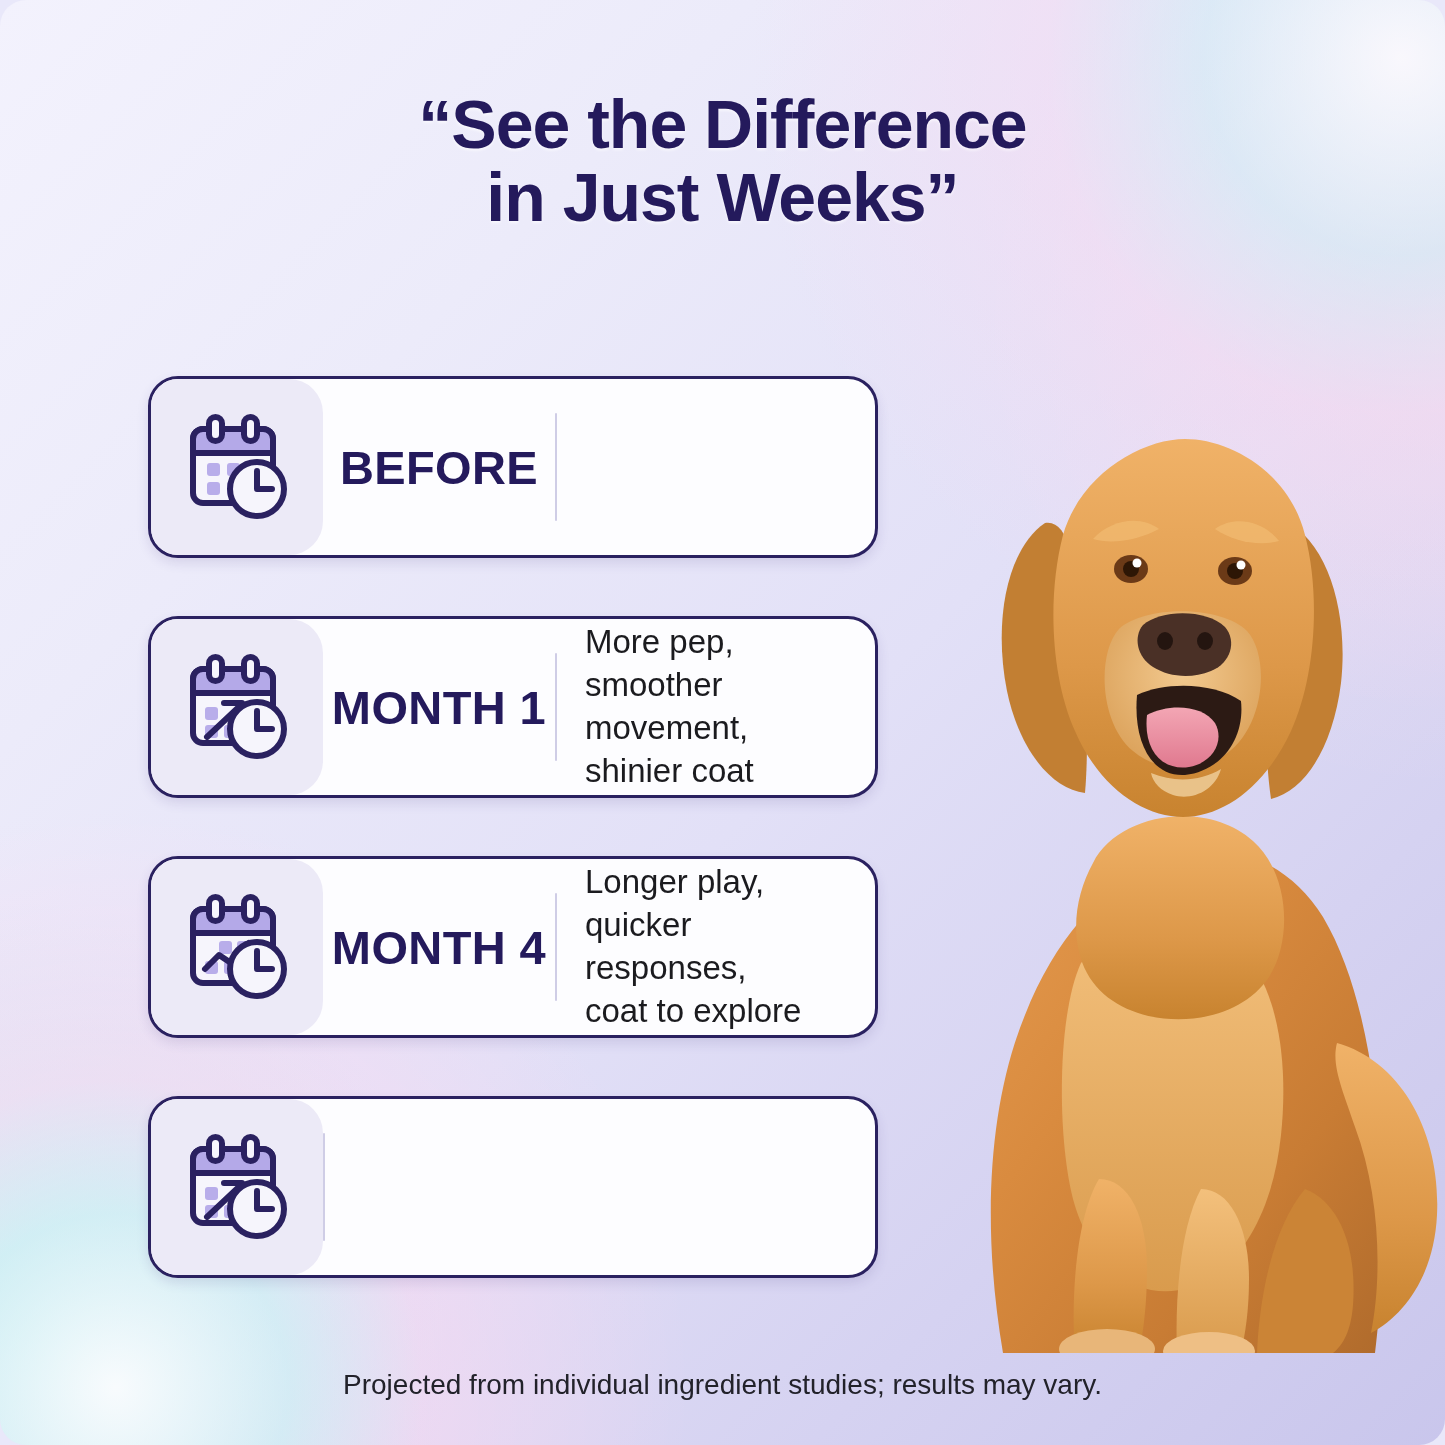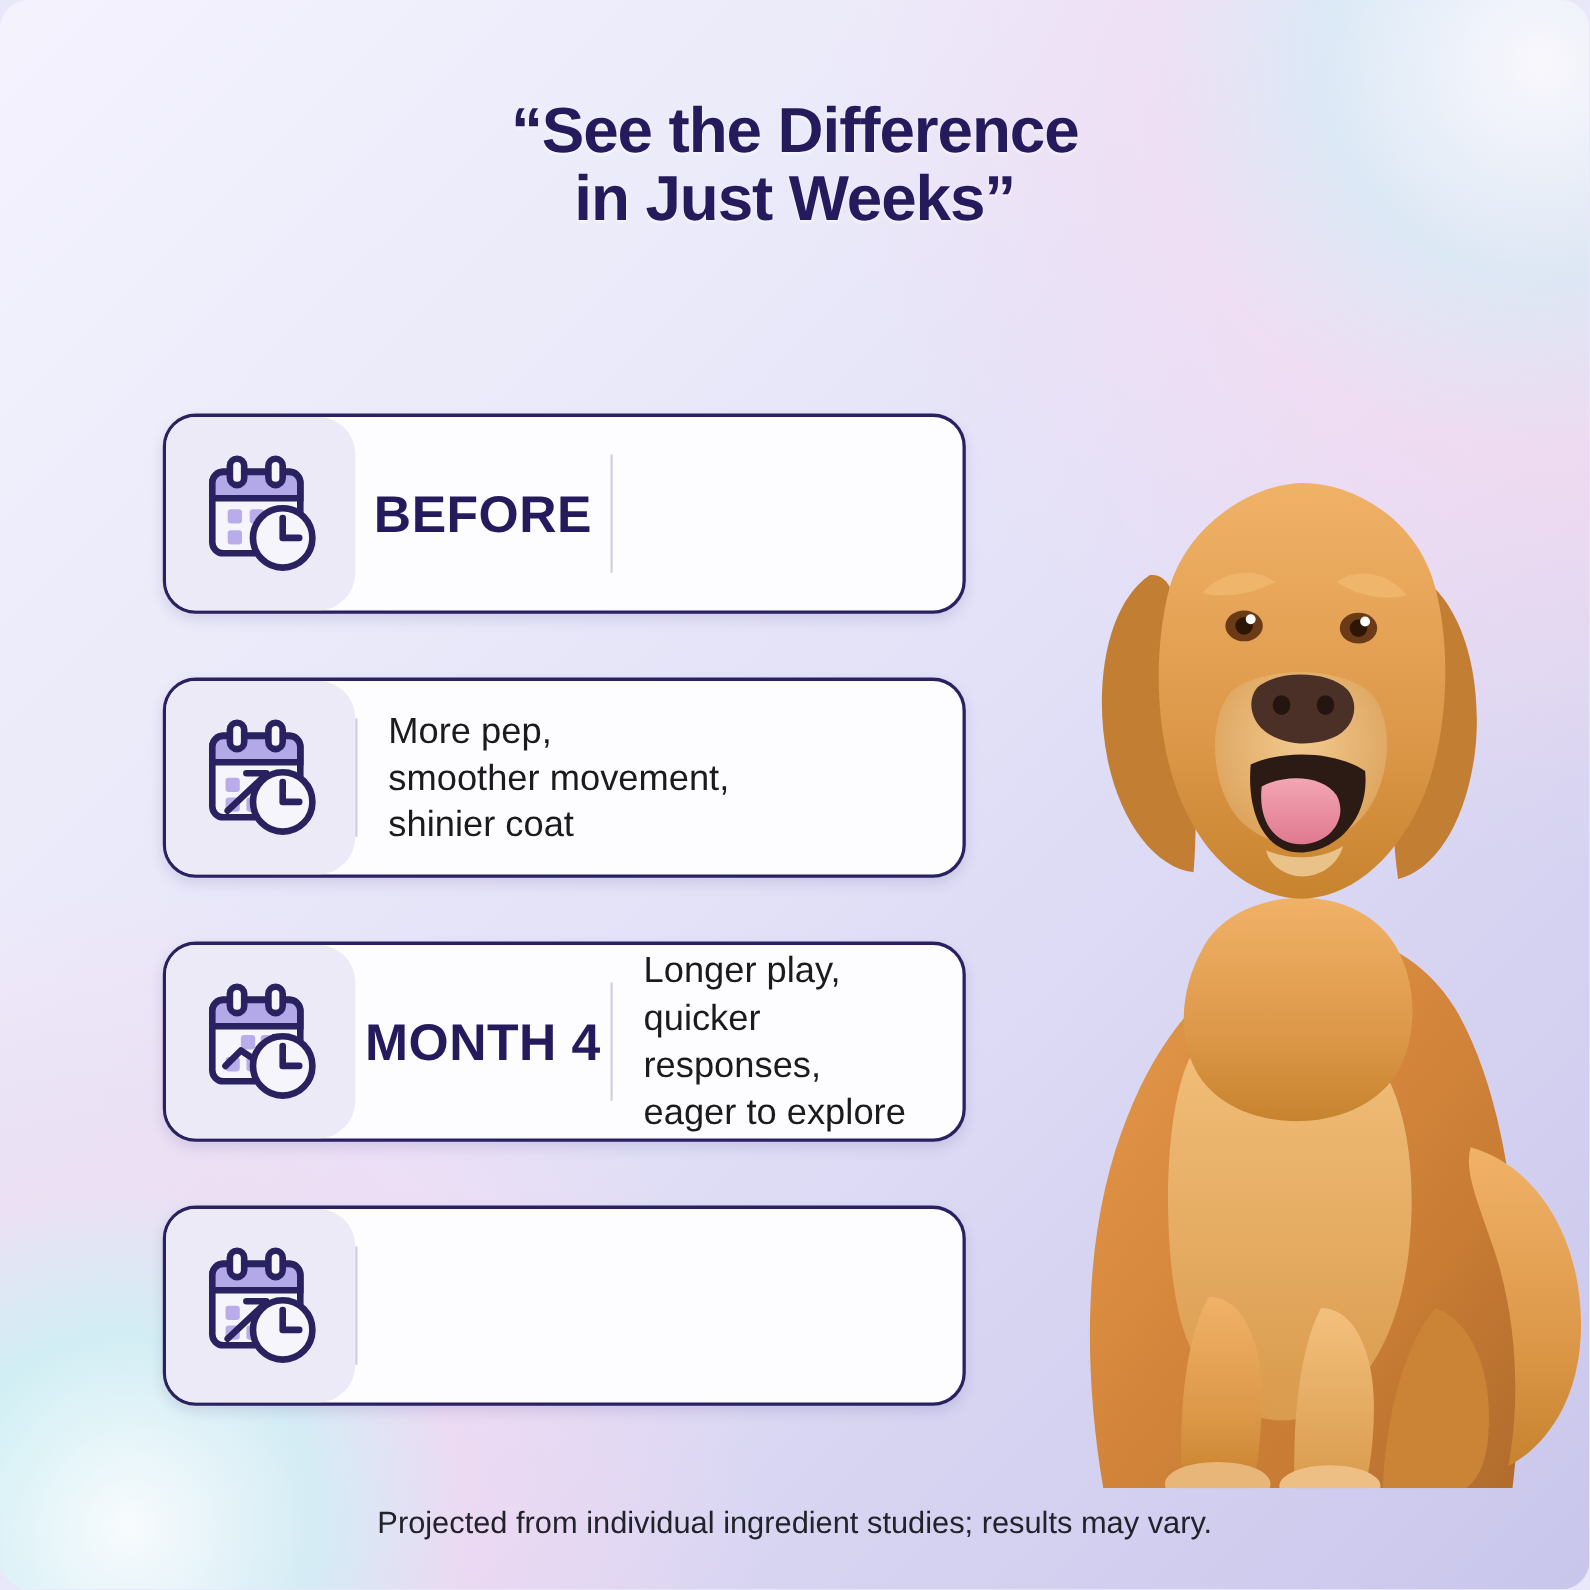--- a/index.html
+++ b/index.html
@@ -17,21 +17,21 @@
       radial-gradient(circle at 97% 4%, rgba(255,255,255,.75) 0%, rgba(205,240,245,.45) 10%, rgba(250,215,240,.40) 18%, rgba(225,222,250,0) 33%),
       radial-gradient(circle at 100% 22%, rgba(255,225,235,.35) 0%, rgba(225,222,250,0) 26%),
       linear-gradient(135deg,#f3f2fd 0%, #ecebfa 26%, #e2e0f7 54%, #d5d2f1 78%, #c9c6ec 100%);
   }
 
   
   .headline{
     position:absolute;left:0;right:0;top:88px;
     text-align:center;
     color:#241a5c;
-    font-size:58px;
+    font-size:68px;
     font-weight:bold;
     line-height:1.07;
     letter-spacing:-1px;
     white-space:pre-line;
     text-shadow:0 2px 3px rgba(255,255,255,.65);
   }
 
   
   .cards{
     position:absolute;left:148px;top:376px;width:730px;
@@ -140,20 +140,21 @@
             <rect x="26" y="76" width="13" height="13" rx="3" fill="#b8adea"></rect>
             <rect x="45" y="76" width="13" height="13" rx="3" fill="#b8adea"></rect>
             <rect x="68" y="54" width="13" height="13" rx="3" fill="#b8adea"></rect>
             <path d="M28 88 L62 56" fill="none" stroke="#2a2160" stroke-width="6" stroke-linecap="round"></path>
             <path d="M45 54 h18 v18" fill="none" stroke="#2a2160" stroke-width="6" stroke-linecap="round" stroke-linejoin="round"></path>
             <circle cx="78" cy="80" r="27" fill="#f6f5fc" stroke="#2a2160" stroke-width="6"></circle>
             <path d="M78 62 v18 h15" fill="none" stroke="#2a2160" stroke-width="6" stroke-linecap="round" stroke-linejoin="round"></path>
           </svg>
         </span>
       </div>
+      <div class="phase">MONTH 1</div>
       <div class="divider"></div>
       <div class="desc">More pep,
 smoother movement,
 shinier coat</div>
     </div>
 
     <div class="card">
       <div class="icon-tile">
         <span>
           <svg width="116" height="116" viewBox="0 0 116 116">
@@ -168,21 +169,21 @@
             <path d="M26 80 L40 66 L52 74 L70 54" fill="none" stroke="#2a2160" stroke-width="6" stroke-linecap="round" stroke-linejoin="round"></path>
             <circle cx="78" cy="80" r="27" fill="#f6f5fc" stroke="#2a2160" stroke-width="6"></circle>
             <path d="M78 62 v18 h15" fill="none" stroke="#2a2160" stroke-width="6" stroke-linecap="round" stroke-linejoin="round"></path>
           </svg>
         </span>
       </div>
       <div class="phase">MONTH 4</div>
       <div class="divider"></div>
       <div class="desc">Longer play,
 quicker responses,
-eager to explore</div>
+coat to explore</div>
     </div>
 
     <div class="card">
       <div class="icon-tile">
         <span>
           <svg width="116" height="116" viewBox="0 0 116 116">
             <rect x="14" y="20" width="80" height="74" rx="10" fill="#f6f5fc" stroke="#2a2160" stroke-width="6"></rect>
             <path d="M14 30 a10 10 0 0 1 10 -10 h60 a10 10 0 0 1 10 10 v14 h-80 z" fill="#b4a9e8" stroke="#2a2160" stroke-width="6"></path>
             <rect x="30" y="8" width="13" height="24" rx="6.5" fill="#f6f5fc" stroke="#2a2160" stroke-width="6"></rect>
             <rect x="65" y="8" width="13" height="24" rx="6.5" fill="#f6f5fc" stroke="#2a2160" stroke-width="6"></rect>

